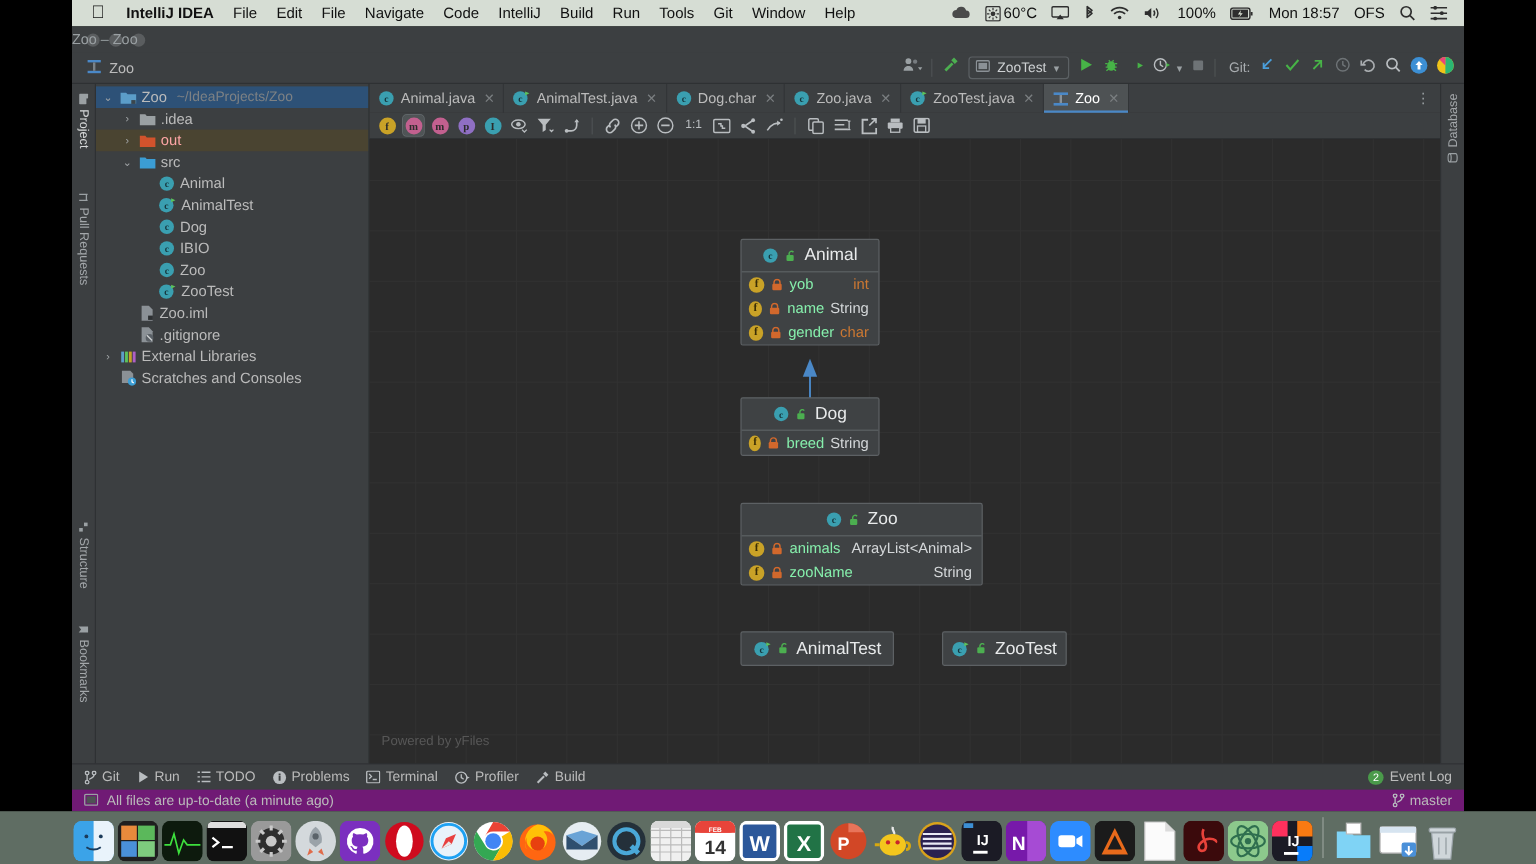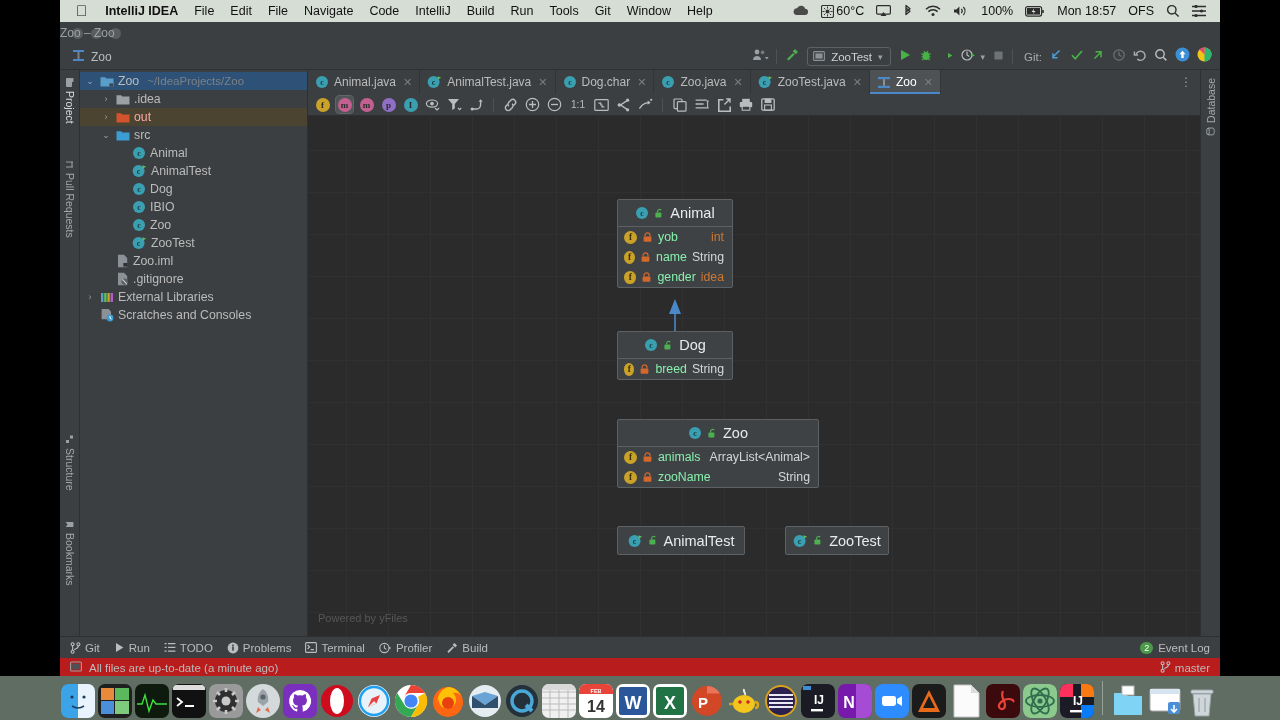--- a/index.html
+++ b/index.html
@@ -161,21 +161,21 @@
     gap:14px; padding:0 10px; font-size:11.5px; color:#bbbbbb;
     border-top:1px solid #2e3133;
   }
   .bitem { display:flex; align-items:center; gap:4px; white-space:nowrap; }
   .bright { margin-left:auto; display:flex; align-items:center; gap:5px; }
   .evtbadge {
     background:#4a9a4a; color:#fff; border-radius:7px; font-size:9px;
     padding:0 4px; line-height:12px; height:12px; display:inline-block;
   }
   .statusbar {
-    height:20px; background:#b91c1c; display:flex; align-items:center;
+    height:20px; background:#701a75; display:flex; align-items:center;
     gap:7px; padding:0 10px; font-size:11.5px; color:#bbbbbb;
   }
 
   
   .dock {
     position:absolute; left:0; bottom:0; width:1280px; height:44px;
     background:#5f6d63; display:flex; align-items:flex-end;
     justify-content:center; gap:3px; padding-bottom:2px;
   }
   .dicon { width:34px; height:34px; border-radius:7px; position:relative;
@@ -823,21 +823,21 @@
                 </div>
                 <div class="nrow">
                   <span class="fbadge">f</span>
                   <span class="icn">
                     <svg width="11" height="11" viewBox="0 0 11 11">
                       <path d="M3 4.6V3.4a2.5 2.5 0 0 1 5 0v1.2" fill="none" stroke="#d2682c" stroke-width="1.2"></path>
                       <rect x="1.6" y="4.4" width="7.8" height="5.4" rx="1" fill="#d2682c"></rect>
                     </svg>
                   </span>
                   <span class="fname">gender</span>
-                  <span class="ftype kw">idea</span>
+                  <span class="ftype kw">char</span>
                 </div>
               </div>
               <div class="node" style="left: 309px; top: 215px; width: 116px;">
                 <div class="nhead">
                   <span class="icn">
                     <svg width="14" height="14" viewBox="0 0 14 14">
                       <circle cx="7" cy="7" r="6" fill="#3a9fb0"></circle>
                       <text x="7" y="10" font-size="8" fill="#16353c" text-anchor="middle" font-family="Liberation Serif, serif" font-weight="bold">c</text>
                     </svg>
                   </span>

